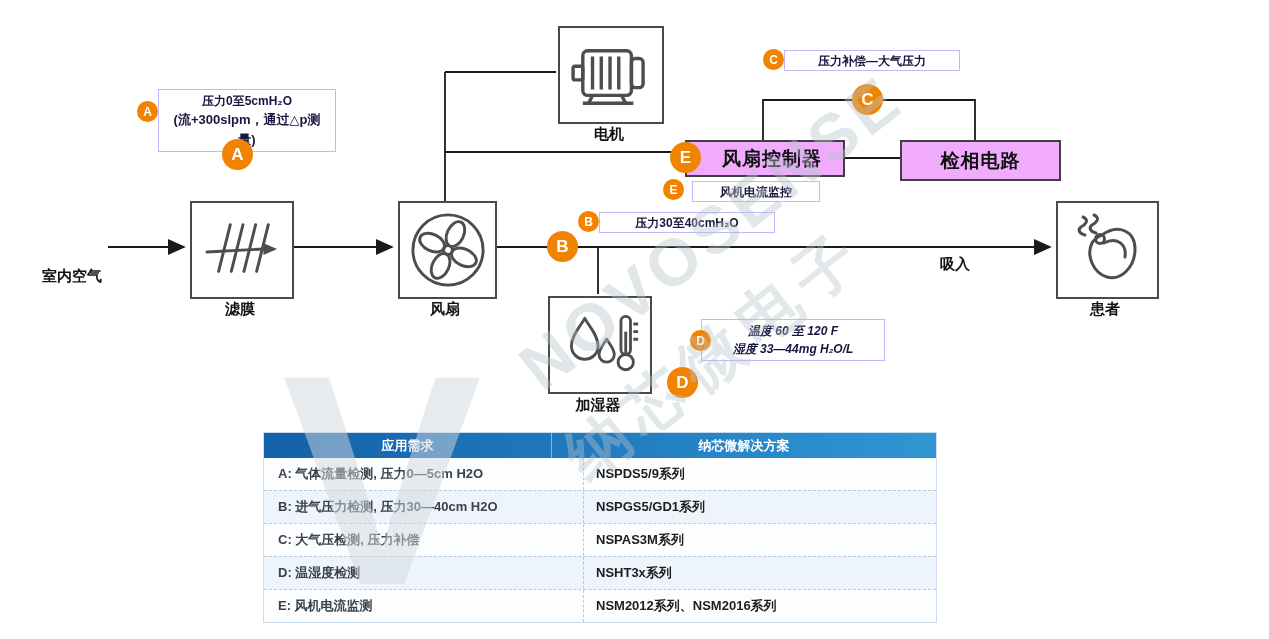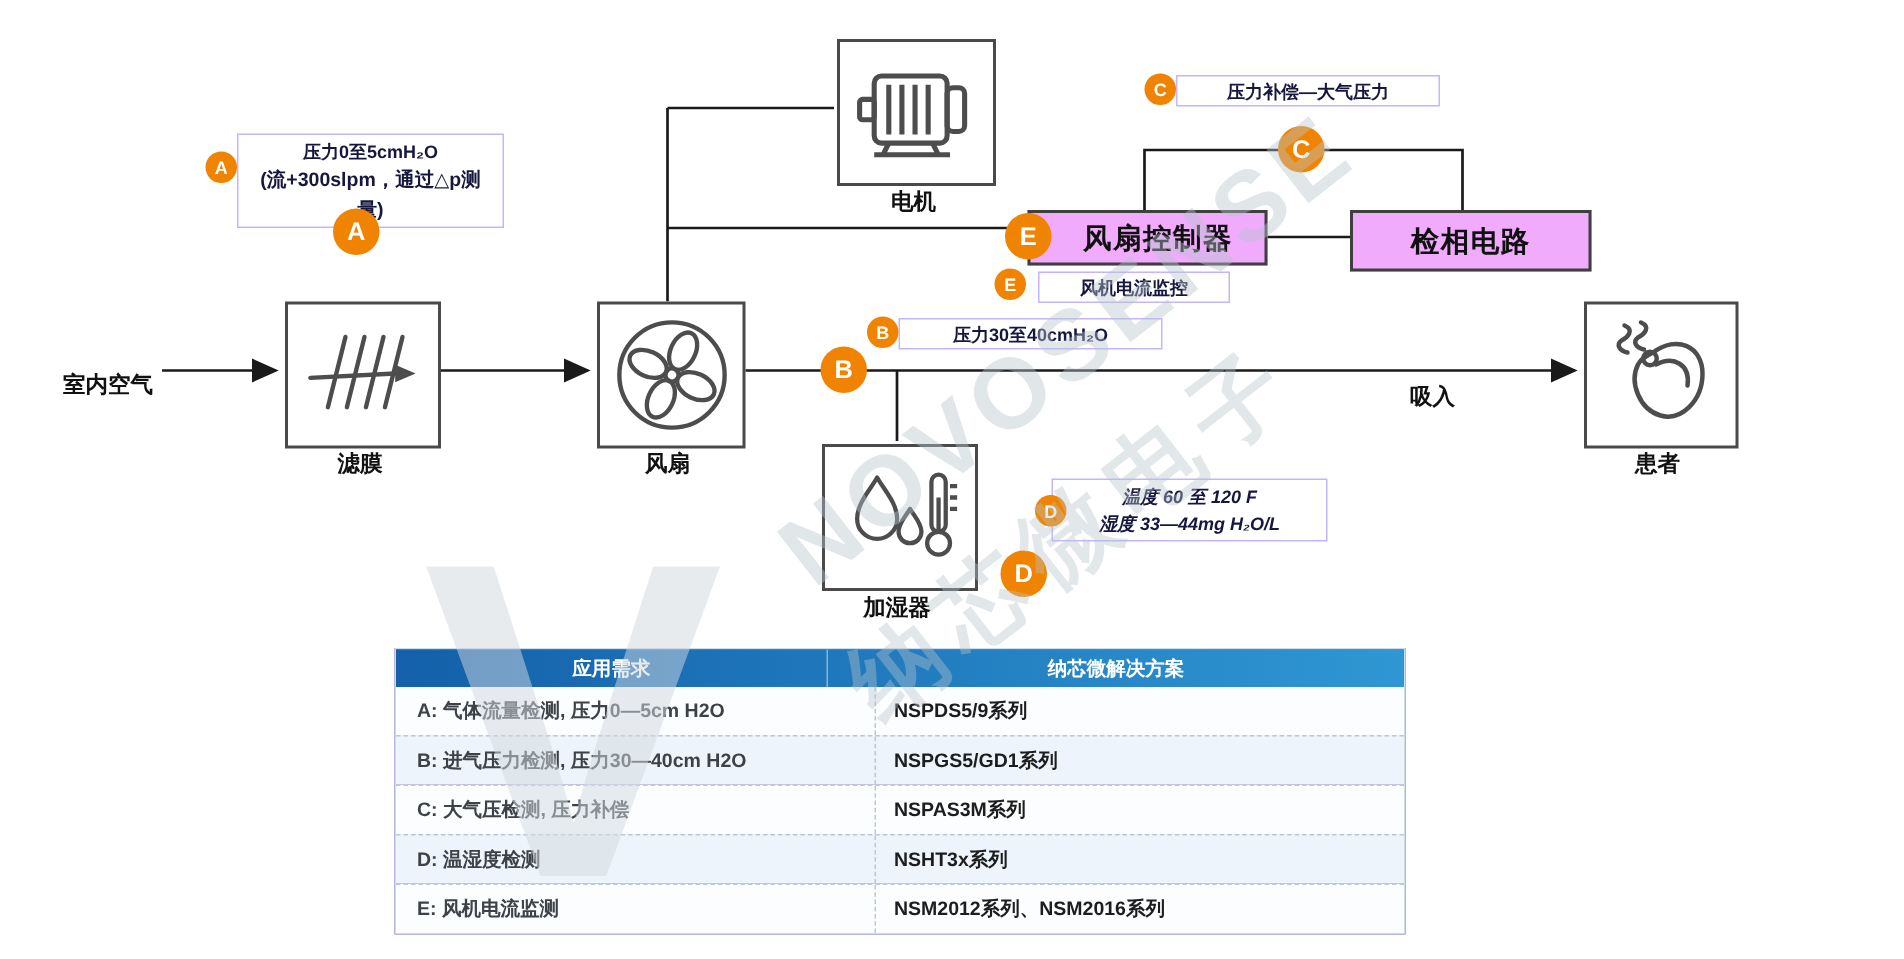--- a/index.html
+++ b/index.html
@@ -32,21 +32,21 @@
   .n-phase{left:900px;top:140px;width:157px;height:37px;}
   .node-label{
     position:absolute;text-align:center;font-weight:bold;font-size:15px;color:#111;width:100px;
   }
   .l-filter{left:190px;top:300px;}
   .l-fan{left:395px;top:300px;}
   .l-motor{left:559px;top:125px;}
   .l-humidifier{left:548px;top:396px;}
   .l-patient{left:1055px;top:300px;}
   .flow-label{position:absolute;font-weight:bold;font-size:15px;color:#111;}
-  .l-inlet{left:42px;top:247px;}
+  .l-inlet{left:42px;top:267px;}
   .l-inhale{left:940px;top:255px;}
   
   .marker{
     position:absolute;width:31px;height:31px;border-radius:50%;background:#F08300;
     color:#fff;font-weight:bold;font-size:17px;display:flex;align-items:center;justify-content:center;
   }
   .mk-a{left:222px;top:139px;} .mk-b{left:547px;top:231px;} .mk-c{left:852px;top:84px;}
   .mk-d{left:667px;top:367px;} .mk-e{left:670px;top:142px;}
   .marker-sm{
     position:absolute;width:21px;height:21px;border-radius:50%;background:#F08300;

